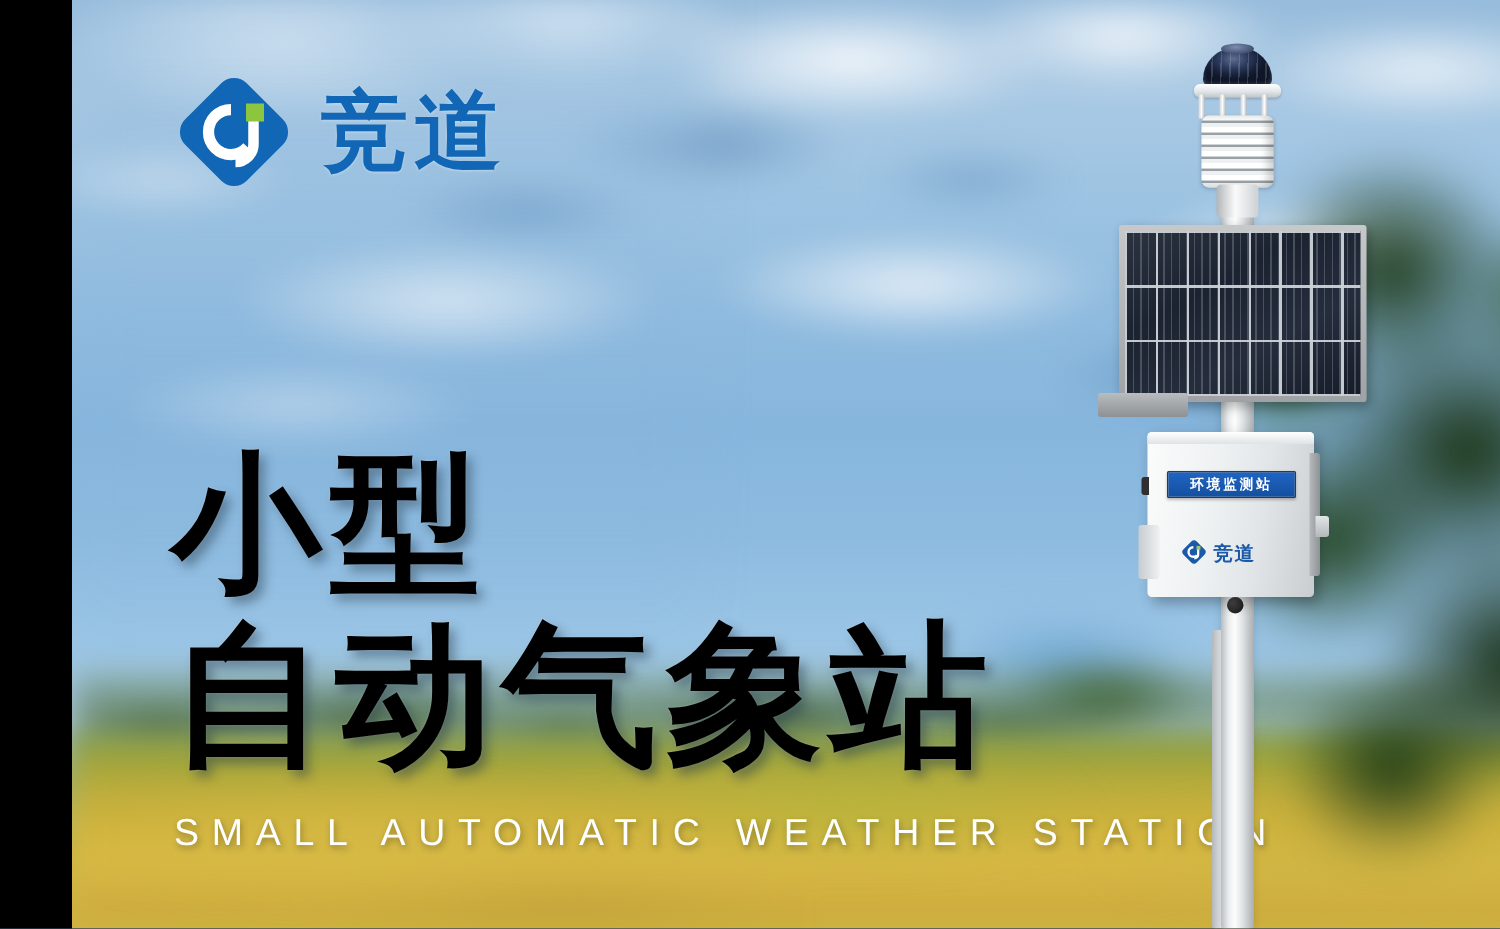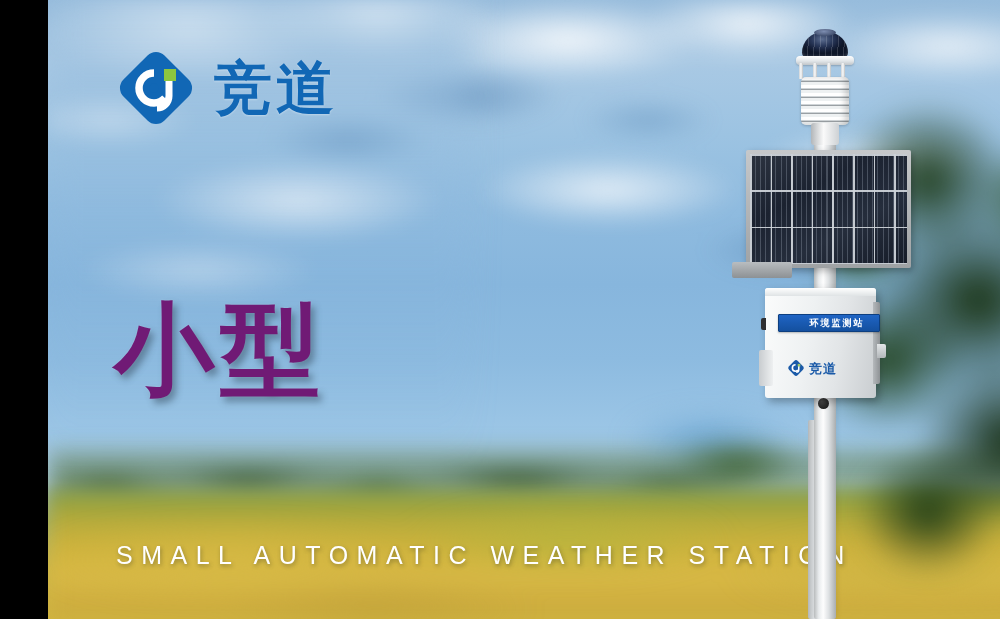--- a/index.html
+++ b/index.html
@@ -116,21 +116,21 @@
   .logo-mark svg{display:block;width:84px;height:84px;}
   .logo-text{
     font-size:58px;line-height:1;font-weight:700;color:#1167b5;
     letter-spacing:4px;
     text-shadow:0 1px 2px rgba(255,255,255,.35);
   }
 
   
   .headline{
     position:absolute;left:66px;top:296px;
-    color:#701a75;
+    color:#000000;
     font-weight:700;
     letter-spacing:6px;
     text-shadow:4px 5px 7px rgba(40,60,75,.45), 0 0 2px rgba(255,255,255,.25);
   }
   .headline .l1{font-size:100px;line-height:1.06;display:block;}
   .headline .l2{font-size:104px;line-height:1.08;display:block;margin-top:6px;}
   .subtitle{
     position:absolute;left:68px;top:541px;
     color:#ffffff;font-size:25px;letter-spacing:8.5px;font-weight:400;
     text-shadow:1px 2px 4px rgba(60,60,30,.45);
@@ -239,21 +239,20 @@
     background:linear-gradient(180deg,#ffffff,#dfe3e5);
     border-radius:3px 3px 0 0;
   }
   .box-banner{
     position:absolute;left:13px;top:26px;width:84px;height:16px;
     background:linear-gradient(180deg,#1f64c4 0%,#14509f 100%);
     border:1px solid #0d3f80;
     border-radius:1px;
     display:flex;align-items:center;justify-content:center;
     box-shadow:0 1px 2px rgba(0,0,0,.25);
-    padding-left:16px;
   }
   .box-banner span{
     color:#fff;font-size:9px;letter-spacing:2px;font-weight:700;
     white-space:nowrap;transform:scaleY(1.05);
   }
   .box-logo{
     position:absolute;left:22px;top:70px;width:70px;height:20px;
     display:flex;align-items:center;gap:4px;
   }
   .box-logo svg{width:18px;height:18px;display:block;}
@@ -309,20 +308,21 @@
         <circle cx="40" cy="42" r="4.6" fill="#1167b5"></circle>
         <path d="M55 30 L55 50 A12 12 0 0 1 43 62" fill="none" stroke="#ffffff" stroke-width="7" stroke-linecap="butt"></path>
         <rect x="50" y="23" width="12" height="12" fill="#8cc63f"></rect>
       </svg>
     </div>
     <div class="logo-text">竞道</div>
   </div>
 
   <div class="headline">
     <span class="l1">小型</span>
+    <span class="l2">自动气象站</span>
   </div>
   <div class="subtitle">SMALL AUTOMATIC WEATHER STATION</div>
 
   <div class="station">
 
     <div class="mast-lower"></div>
     <div class="mast"></div>
     <div class="mast-bolt"></div>
 
     <div class="sensor">

